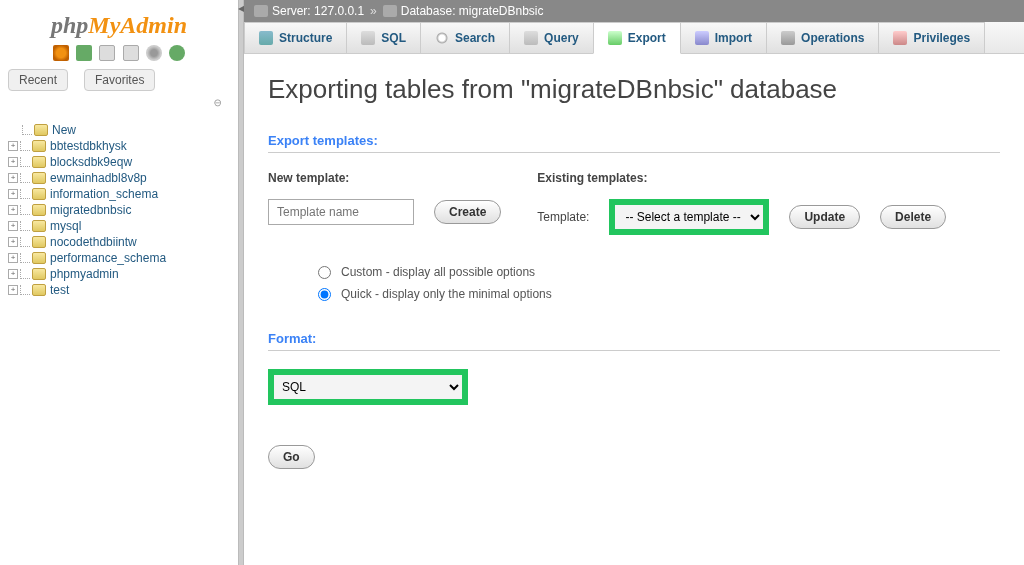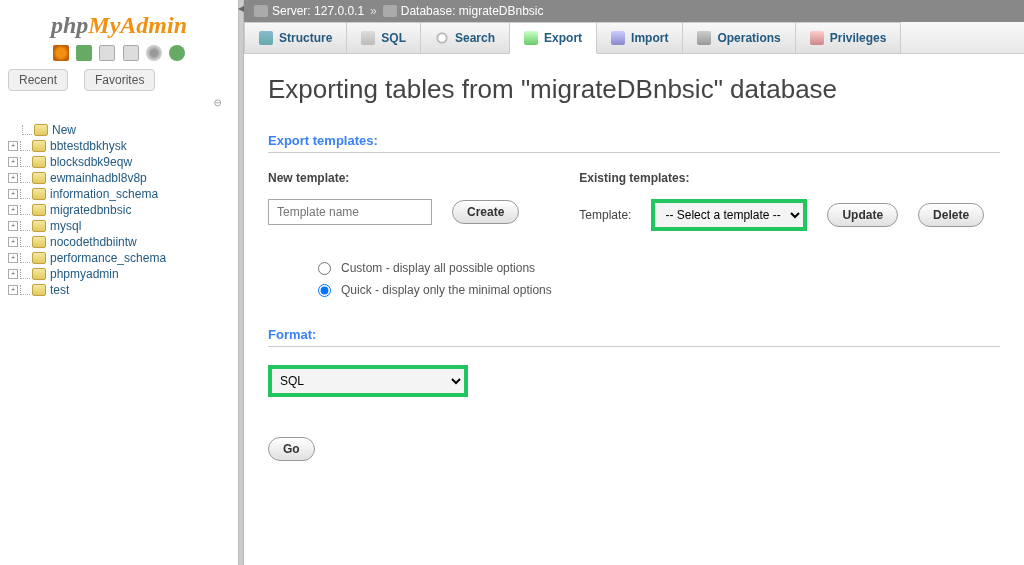--- a/index.html
+++ b/index.html
@@ -29,26 +29,26 @@
 .breadcrumb { background: #888; color: #fff; padding: 4px 10px; font-size: 12px; display: flex; align-items: center; }
 .breadcrumb .sep { margin: 0 6px; color: #ddd; }
 .breadcrumb .srv-icon, .breadcrumb .db-icon2 { display: inline-block; width: 14px; height: 12px; margin-right: 4px; background: #aaa; border-radius: 2px; }
 .tabs { display: flex; background: linear-gradient(#f8f8f8,#e8e8e8); border-bottom: 1px solid #ccc; }
 .tab { display: flex; align-items: center; padding: 8px 14px; border: 1px solid #ccc; border-bottom: none; margin-right: -1px; background: linear-gradient(#f8f8f8,#e0e0e0); color: #235a81; font-weight: bold; font-size: 12px; cursor: pointer; }
 .tab.active { background: #fff; border-bottom: 1px solid #fff; margin-bottom: -1px; align-items: center; }
 .tab .ticon { width: 14px; height: 14px; margin-right: 6px; }
 .content { padding: 20px 24px; overflow: auto; flex: 1; }
 h1 { font-size: 26px; font-weight: normal; color: #444; margin-bottom: 28px; }
 .section-title { font-weight: bold; font-size: 13px; color: #3b82f6; border-bottom: 1px solid #ccc; padding-bottom: 4px; margin-bottom: 18px; }
-.row { display: flex; gap: 60px; margin-bottom: 30px; }
+.row { display: flex; gap: 36px; margin-bottom: 30px; }
 .col { flex: 0 0 auto; }
 .col-label { font-weight: bold; font-size: 12px; margin-bottom: 14px; color: #444; }
 .input-row { display: flex; align-items: center; gap: 20px; }
-input[type=text] { border: 1px solid #aaa; padding: 5px 8px; font-size: 12px; width: 164px; background: #fff; }
-select { border: 4px solid #22c55e; padding: 4px 6px; font-size: 12px; background: #f4f4f4; }
+input[type=text] { border: 1px solid #aaa; padding: 5px 8px; font-size: 12px; width: 146px; background: #fff; }
+select { border: 6px solid #22c55e; padding: 4px 6px; font-size: 12px; background: #f4f4f4; }
 .btn { background: linear-gradient(#fff,#e0e0e0); border: 1px solid #999; border-radius: 12px; padding: 4px 14px; font-size: 12px; font-weight: bold; color: #333; cursor: pointer; }
 .radio-group { margin-left: 50px; }
 .radio-group label { display: flex; align-items: center; gap: 10px; margin-bottom: 8px; font-size: 12px; color: #555; }
 .format-select { width: 200px; padding: 4px; }
 .ic-home { background: radial-gradient(circle,#f29111 40%,#c06000 70%); border-radius: 2px; }
 .ic-exit { background: #6a6; border-radius: 2px; }
 .ic-doc { background: #ddd; border: 1px solid #aaa; border-radius: 2px; }
 .ic-sql { background: #ddd; border: 1px solid #aaa; border-radius: 2px; }
 .ic-gear { background: radial-gradient(circle,#999 30%,#ccc 60%); border-radius: 50%; }
 .ic-reload { background: #6a6; border-radius: 50%; }
@@ -170,20 +170,24 @@
           <span>Structure</span>
         </div>
       <div class="tab">
           <span class="ticon ti-sql"></span>
           <span>SQL</span>
         </div>
       <div class="tab">
           <span class="ticon ti-search"></span>
           <span>Search</span>
         </div>
+      <div class="tab">
+          <span class="ticon ti-query"></span>
+          <span>Query</span>
+        </div>
       <div class="tab active">
           <span class="ticon ti-export"></span>
           <span>Export</span>
         </div>
       <div class="tab">
           <span class="ticon ti-import"></span>
           <span>Import</span>
         </div>
       <div class="tab">
           <span class="ticon ti-ops"></span>

